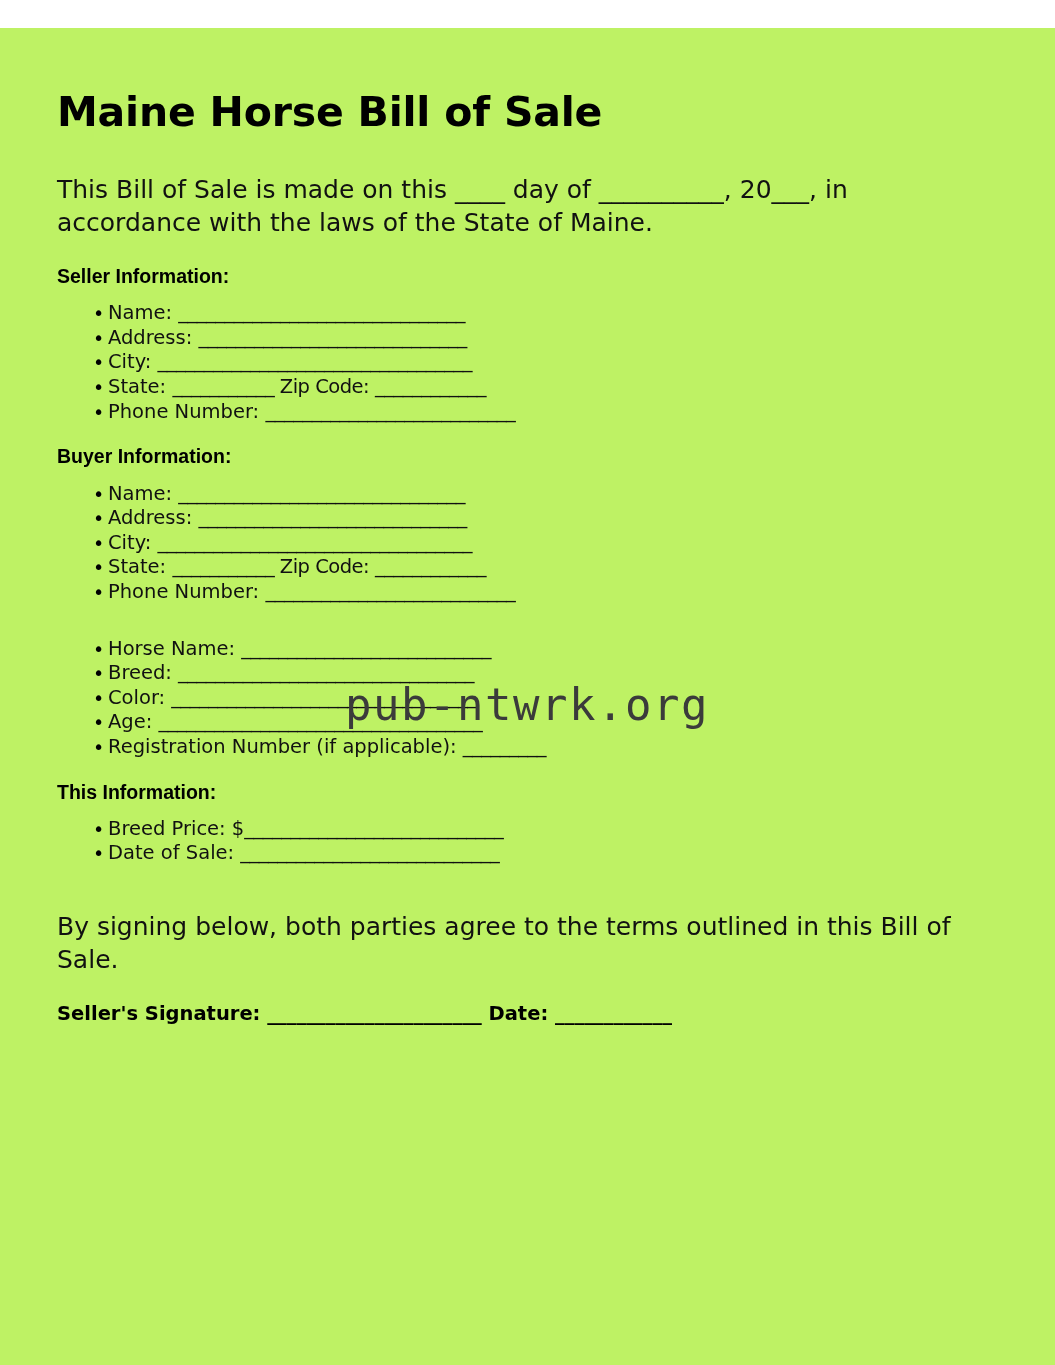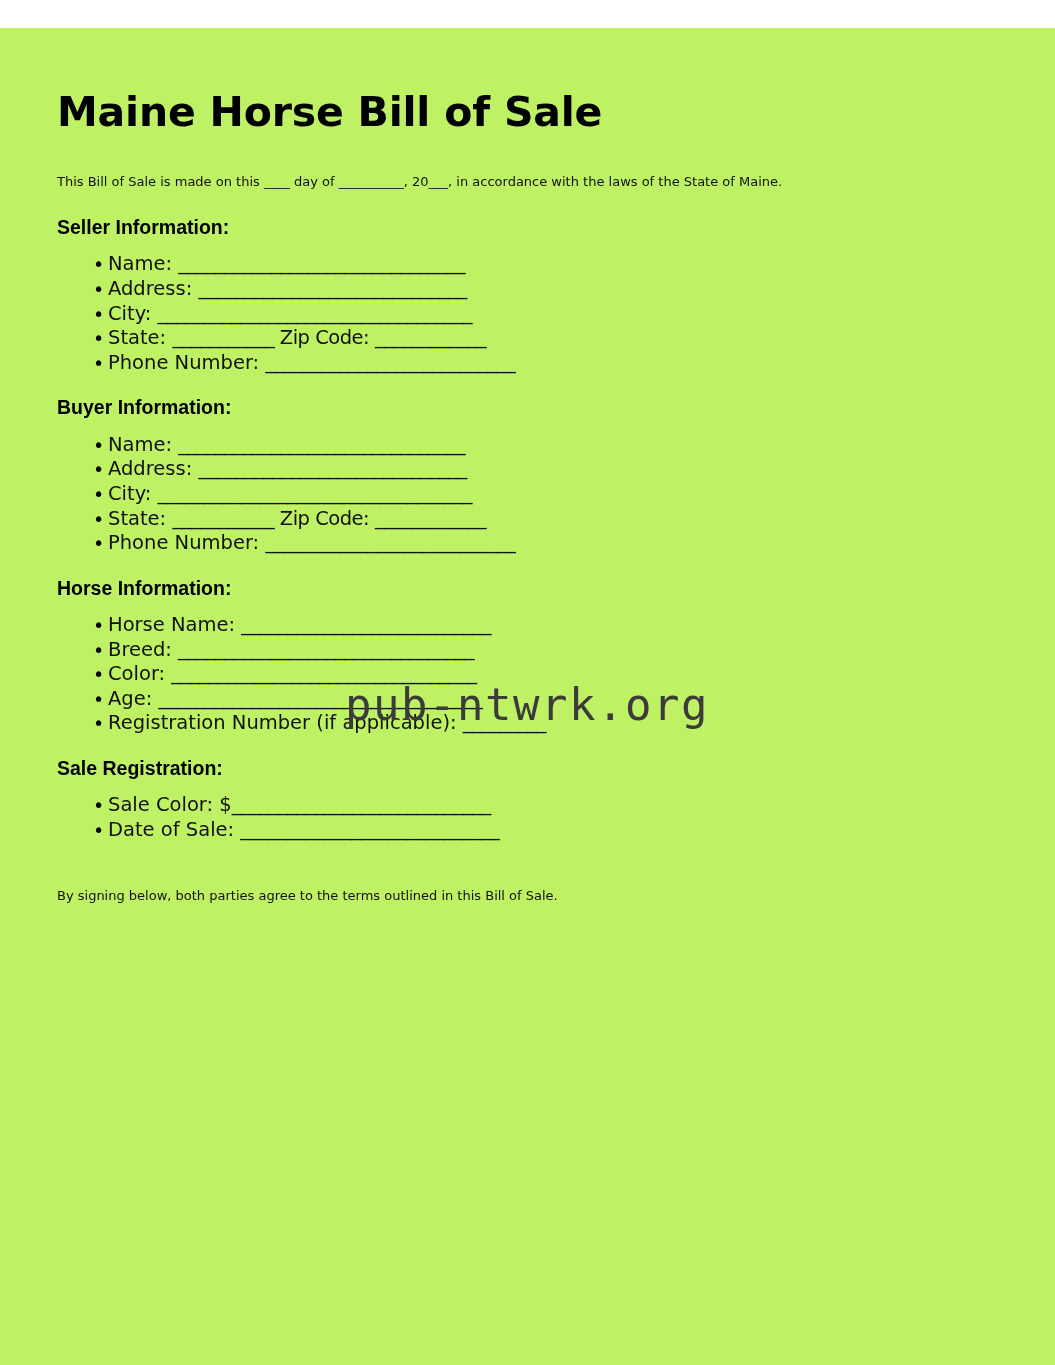--- a/index.html
+++ b/index.html
@@ -33,21 +33,21 @@
     font-family: "DejaVu Sans", sans-serif;
     font-size: 41px;
     font-weight: bold;
     letter-spacing: -0.2px;
     line-height: 1.12;
     margin: 0 0 0 0;
     padding: 0;
     color: #000;
   }
   p.para {
-    font-size: 13px;
+    font-size: 25px;
     line-height: 1.32;
     margin: 0;
     padding: 0;
     color: #111;
     font-family: "DejaVu Sans", sans-serif;
   }
   .gap-title { height: 37px; }
   .gap-after-intro { height: 25px; }
   .gap-after-head { height: 12px; }
   .gap-after-list { height: 20px; }
@@ -145,48 +145,48 @@
     <ul class="fields">
       <li><span class="bullet">•</span><span>Name: </span><span class="blank">_______________________________</span></li>
       <li><span class="bullet">•</span><span>Address: </span><span class="blank">_____________________________</span></li>
       <li><span class="bullet">•</span><span>City: </span><span class="blank">__________________________________</span></li>
       <li><span class="bullet">•</span><span>State: </span><span class="blank">___________ Zip Code: ____________</span></li>
       <li><span class="bullet">•</span><span>Phone Number: </span><span class="blank">___________________________</span></li>
     </ul>
 
     <div class="gap-after-list"></div>
 
-    <h2 class="section-head">Horse Information:</h2>
     <div class="gap-after-head"></div>
     <ul class="fields">
       <li><span class="bullet">•</span><span>Horse Name: </span><span class="blank">___________________________</span></li>
       <li><span class="bullet">•</span><span>Breed: </span><span class="blank">________________________________</span></li>
       <li><span class="bullet">•</span><span>Color: </span><span class="blank">_________________________________</span></li>
       <li><span class="bullet">•</span><span>Age: </span><span class="blank">___________________________________</span></li>
       <li><span class="bullet">•</span><span>Registration Number (if applicable): </span><span class="blank">_________</span></li>
     </ul>
 
     <div class="gap-after-list"></div>
 
-    <h2 class="section-head">Sale Registration:</h2>
+    <h2 class="section-head">This Information:</h2>
     <div class="gap-after-head"></div>
     <ul class="fields">
-      <li><span class="bullet">•</span><span>Sale Color: $</span><span class="blank">____________________________</span></li>
+      <li><span class="bullet">•</span><span>Breed Price: $</span><span class="blank">____________________________</span></li>
       <li><span class="bullet">•</span><span>Date of Sale: </span><span class="blank">____________________________</span></li>
     </ul>
 
     <div class="gap-para"></div>
 
 
     <div class="gap-para"></div>
 
     <p class="para">By signing below, both parties agree to the terms outlined in this Bill of Sale.</p>
 
     <div class="gap-sig-a"></div>
 
+    <p class="sig-row">Seller's Signature: ______________________  Date: ____________</p>
 
     <div class="gap-sig-b"></div>
 
 
   </div>
 
   <div class="watermark">pub-ntwrk.org</div>
 
 </div>
 

